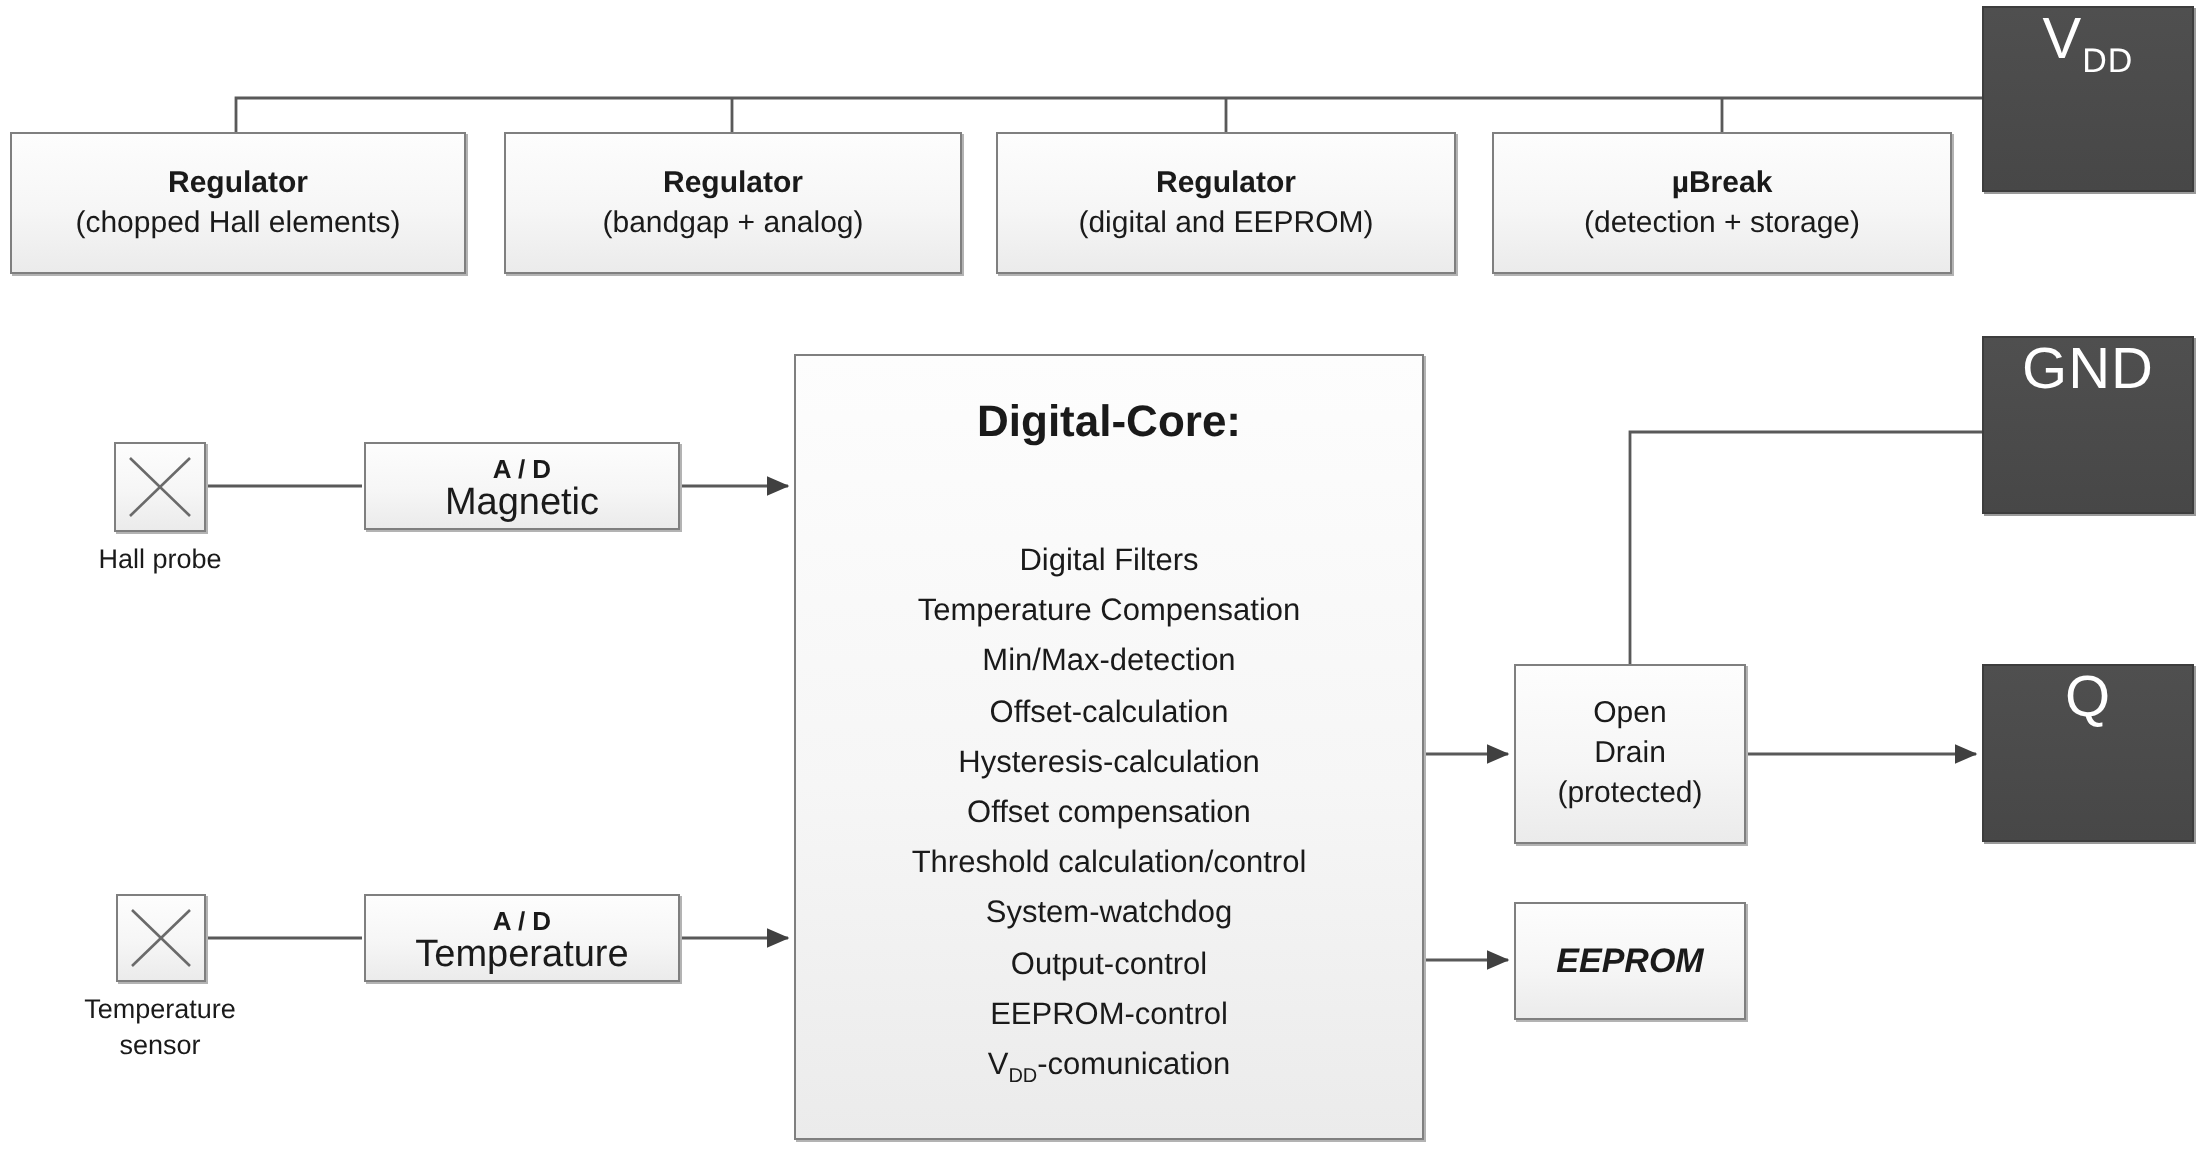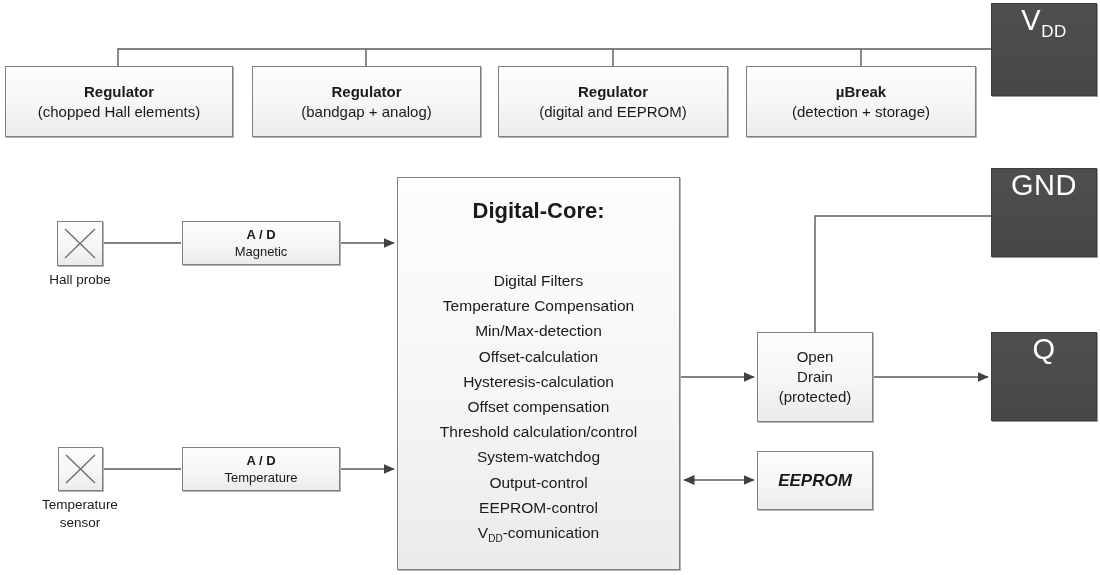--- a/index.html
+++ b/index.html
@@ -31,21 +31,21 @@
   }
   .reg-title{font-weight:bold;font-size:15px;line-height:20px;}
   .reg-sub{font-size:15px;line-height:20px;}
   .pin-label{font-size:29px;letter-spacing:0.5px;}
   .pin-label sub{font-size:17px;}
   .core-box{justify-content:flex-start;padding-top:20px;}
   .core-title{font-weight:bold;font-size:22px;line-height:26px;margin-bottom:44px;}
   .core-item{font-size:15.5px;line-height:25.2px;white-space:nowrap;}
   .core-item sub{font-size:10px;}
   .adc-line1{font-weight:bold;font-size:13px;line-height:17px;}
-  .adc-line2{font-size:13px;line-height:17px;}
+  .adc-line2{font-size:19px;line-height:17px;}
   .sensor-label{
     position:absolute;z-index:2;width:120px;text-align:center;
     font-size:13.5px;line-height:18px;
   }
   .od-bold{font-weight:normal;font-size:15px;line-height:20px;}
   .od-sub{font-size:15px;line-height:20px;}
   .eeprom-label{font-weight:bold;font-size:17px;}
 </style>
 </head>
 <body>
@@ -101,21 +101,21 @@
   <div class="box-dark" style="left:991px;top:3px;width:106px;height:93px;">
     <span class="pin-label"><span>V</span><sub>DD</sub></span>
   </div>
   <div class="box-dark" style="left:991px;top:168px;width:106px;height:89px;">
     <span class="pin-label">GND</span>
   </div>
   <div class="box-dark" style="left:991px;top:332px;width:106px;height:89px;">
     <span class="pin-label">Q</span>
   </div>
 
-  <div class="box-light core-box" style="left:397px;top:177px;width:283px;height:393px;">
+  <div class="box-light core-box" style="left:397px;top:177px;width:315px;height:393px;">
     <div class="core-title">Digital-Core:</div>
     <div class="core-item">Digital Filters</div>
     <div class="core-item">Temperature Compensation</div>
     <div class="core-item">Min/Max-detection</div>
     <div class="core-item">Offset-calculation</div>
     <div class="core-item">Hysteresis-calculation</div>
     <div class="core-item">Offset compensation</div>
     <div class="core-item">Threshold calculation/control</div>
     <div class="core-item">System-watchdog</div>
     <div class="core-item">Output-control</div>

